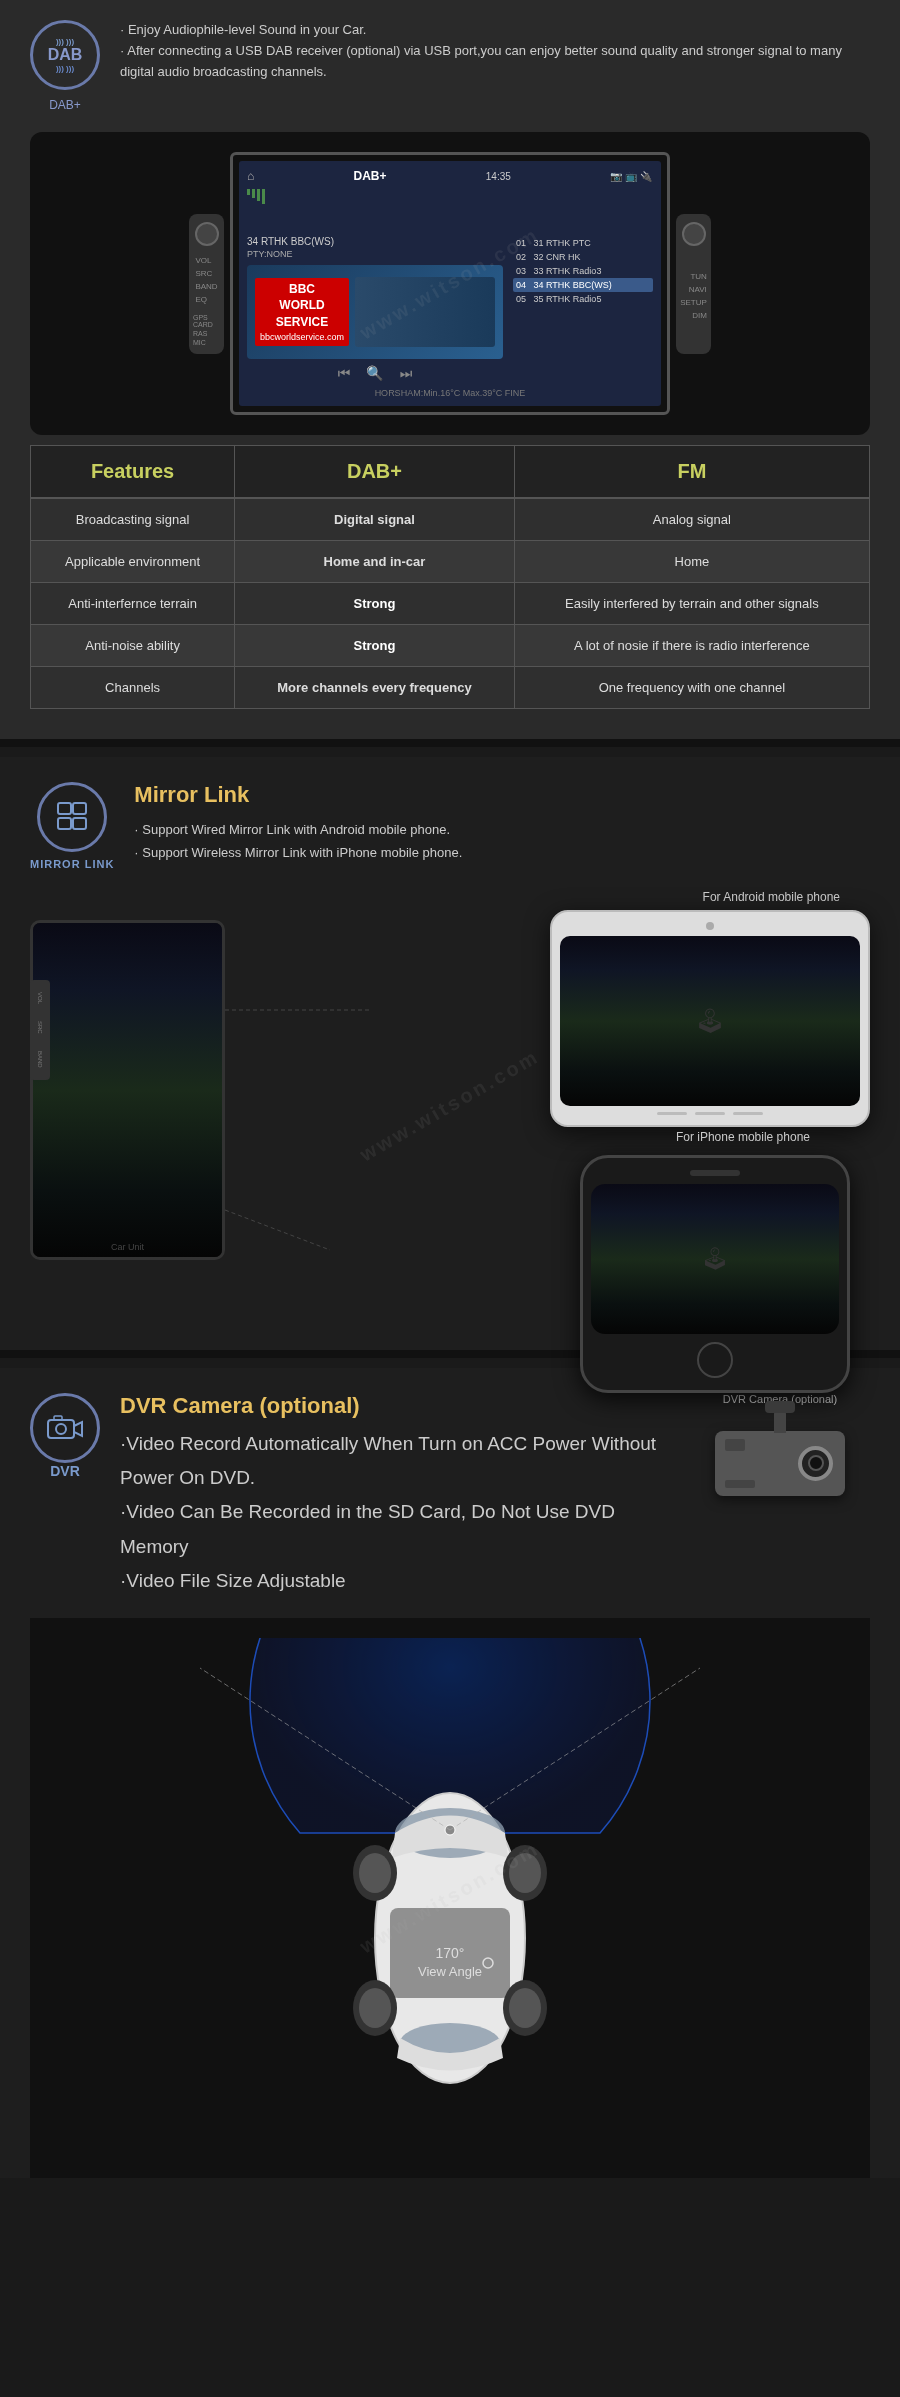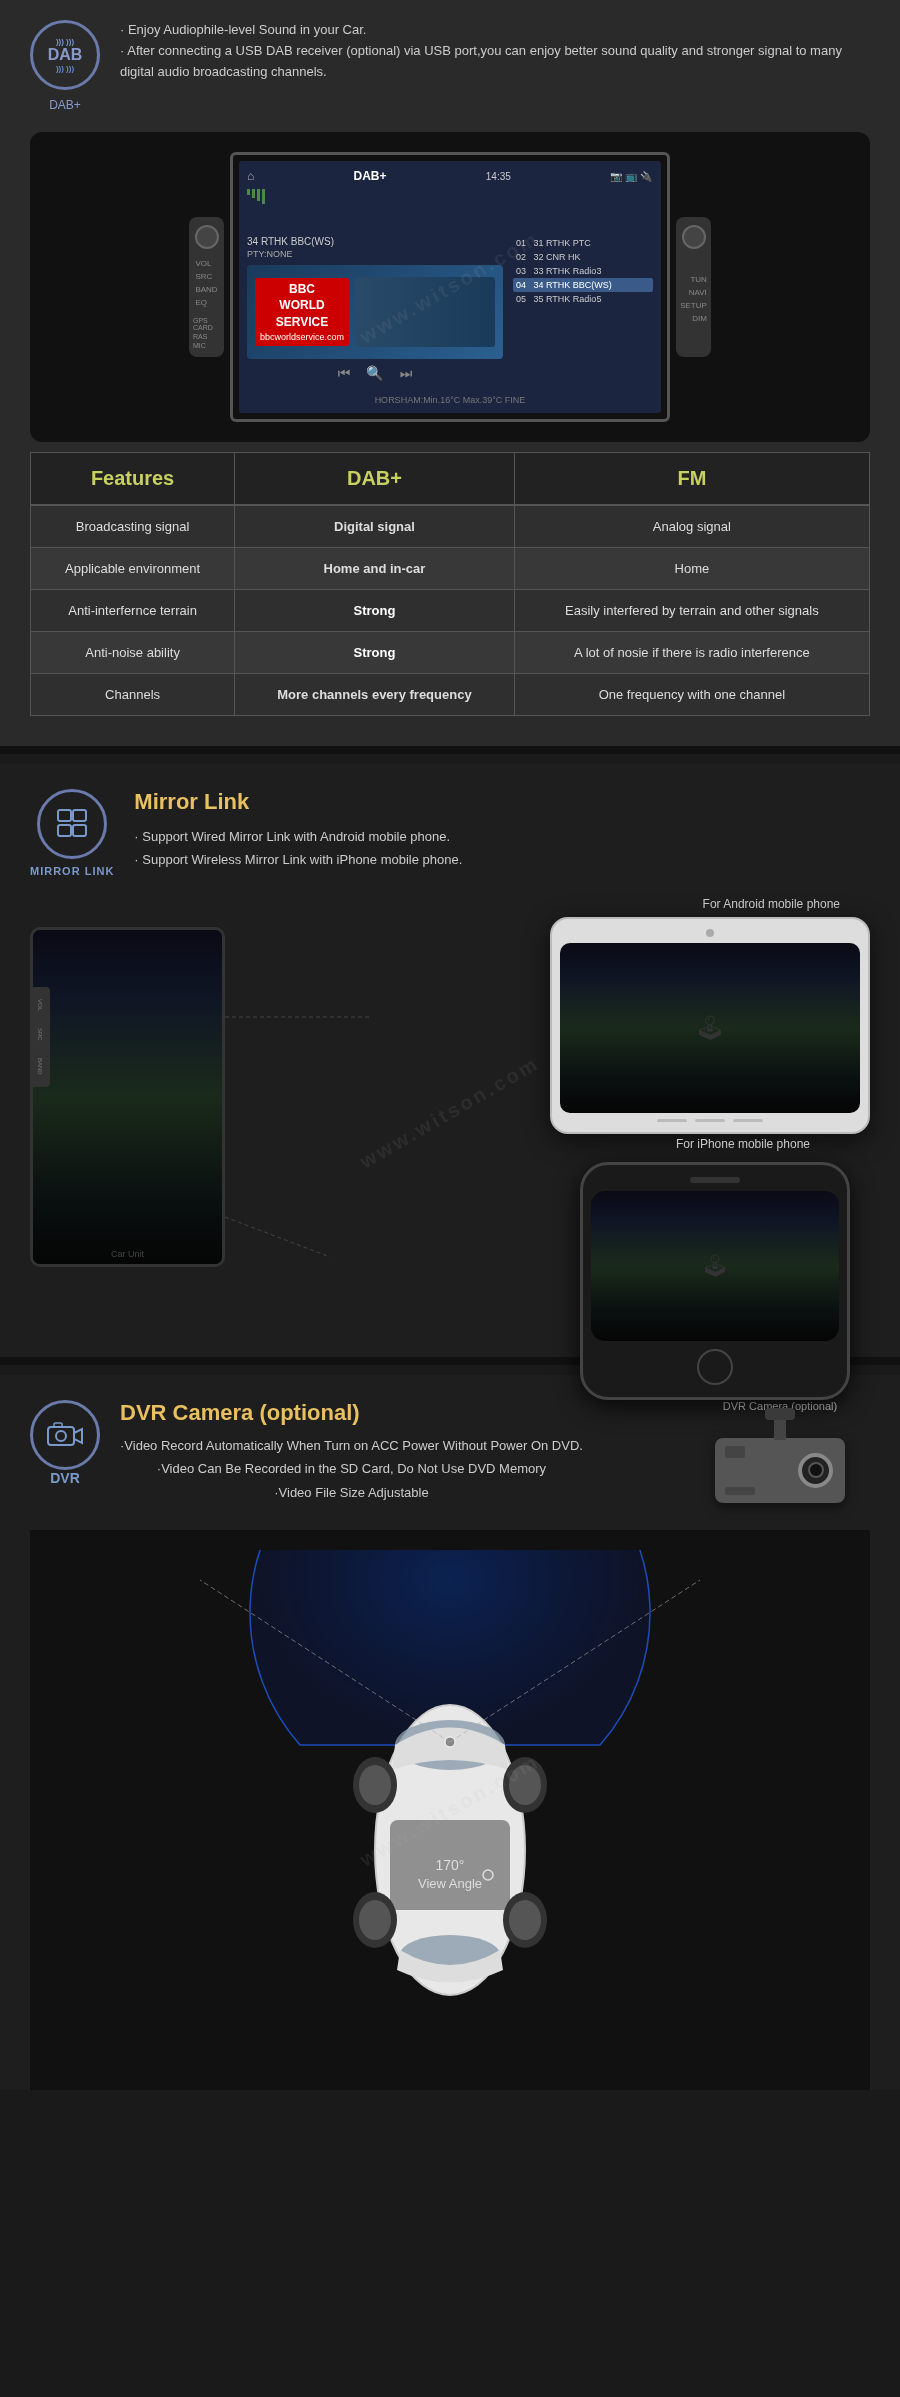--- a/index.html
+++ b/index.html
@@ -186,23 +186,22 @@
       font-size: 14px;
       font-weight: bold;
     }
     .dvr-info h2 {
       color: #e8c060;
       font-size: 22px;
       margin-bottom: 8px;
     }
     .dvr-info p {
       color: #ccc;
-      font-size: 13px;
+      font-size: 19px;
       line-height: 1.8;
-      text-align: center;
     }
 
     .car-top-view {
       width: 100%;
       background: #111;
       min-height: 560px;
       position: relative;
       display: flex;
       align-items: center;
       justify-content: center;
@@ -331,21 +330,21 @@
             <div style="width:140px;">
               <ul style="list-style:none;">
                 <li style="color:#ccc;font-size:9px;padding:2px 3px;">01 &nbsp; 31 RTHK PTC</li>
                 <li style="color:#ccc;font-size:9px;padding:2px 3px;">02 &nbsp; 32 CNR HK</li>
                 <li style="color:#ccc;font-size:9px;padding:2px 3px;">03 &nbsp; 33 RTHK Radio3</li>
                 <li style="color:#fff;font-size:9px;padding:2px 3px;background:#3a5a8a;border-radius:2px;">04 &nbsp; 34 RTHK BBC(WS)</li>
                 <li style="color:#ccc;font-size:9px;padding:2px 3px;">05 &nbsp; 35 RTHK Radio5</li>
               </ul>
             </div>
           </div>
-          <div style="color:#777;font-size:9px;text-align:center;margin-top:13px;">HORSHAM:Min.16°C Max.39°C FINE</div>
+          <div style="color:#777;font-size:9px;text-align:center;margin-top:6px;">HORSHAM:Min.16°C Max.39°C FINE</div>
         </div>
       </div>
 
       <div style="width:35px;height:140px;background:#333;border-radius:8px;margin-left:6px;display:flex;flex-direction:column;justify-content:space-between;align-items:center;padding:8px 0;">
         <div style="width:24px;height:24px;background:#444;border-radius:50%;border:2px solid #666;"></div>
         <div style="display:flex;flex-direction:column;gap:4px;align-items:flex-end;padding:0 4px;">
           <div style="color:#888;font-size:8px;">TUN</div>
           <div style="color:#888;font-size:8px;">NAVI</div>
           <div style="color:#888;font-size:8px;">SETUP</div>
           <div style="color:#888;font-size:8px;">DIM</div>

